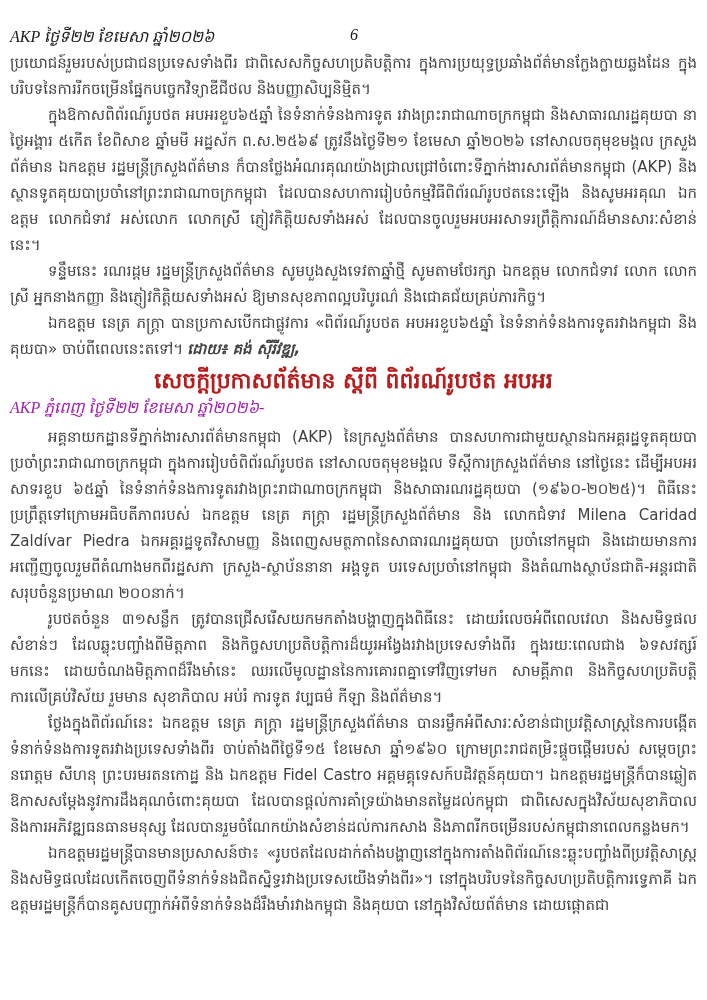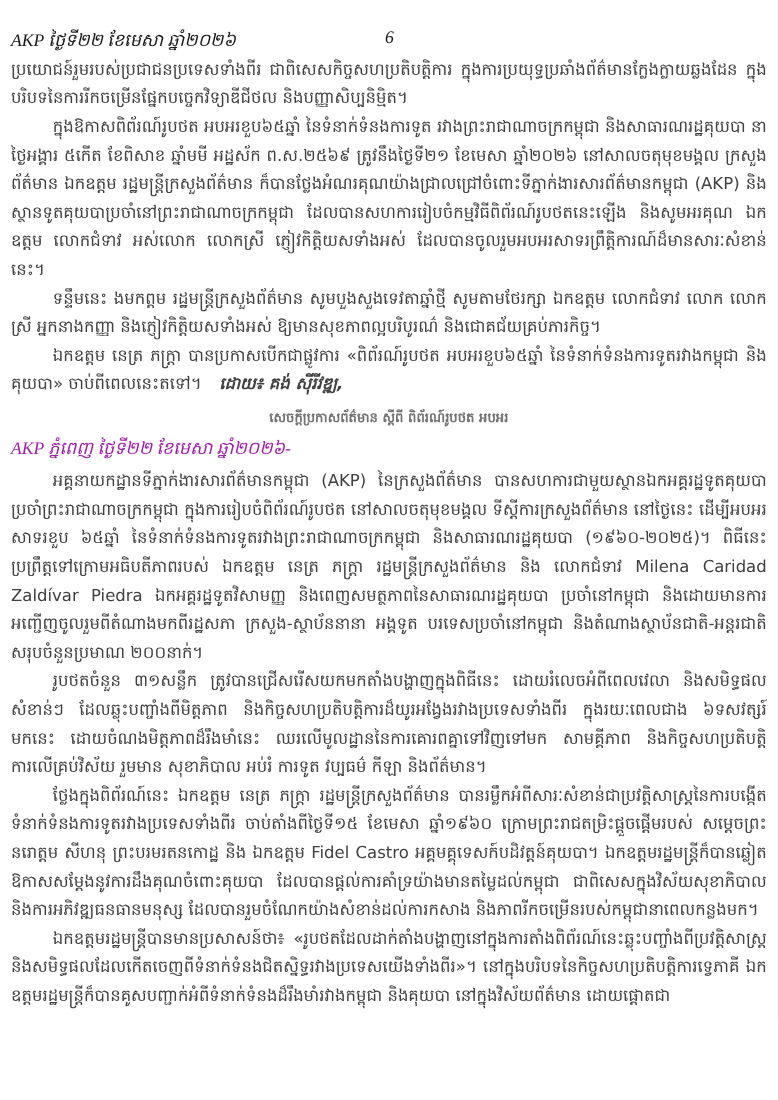--- a/index.html
+++ b/index.html
@@ -44,29 +44,29 @@
     text-align: justify;
     font-size: 15px;
     line-height: 26px;
     color: #404040;
   }
   .indent { text-indent: 38px; }
   .no-indent { text-indent: 0; }
   .byline {
     font-style: italic;
     font-weight: bold;
-    margin-left: 16px;
+    margin-left: 4px;
   }
   .release-title {
     margin: 7px 0 3px 0;
     text-align: center;
     font-weight: bold;
-    font-size: 12px;
+    font-size: 22px;
     line-height: 23px;
-    color: #737373;
+    color: #b91c1c;
   }
   .dateline {
     margin: 5px 0 3px 0;
     font-family: "Liberation Serif", serif;
     font-style: italic;
     font-size: 16px;
     color: #a21caf;
     text-align: left;
     text-indent: 0;
   }
@@ -77,21 +77,21 @@
 <div class="page">
 
   <div class="doc-header">
     <span class="left">AKP ថ្ងៃទី២២ ខែមេសា ឆ្នាំ២០២៦</span>
     <span class="pagenum">6</span>
   </div>
 
   <div class="body-text">
     <p class="no-indent">ប្រយោជន៍រួមរបស់ប្រជាជនប្រទេសទាំងពីរ ជាពិសេសកិច្ចសហប្រតិបត្តិការ ក្នុងការប្រយុទ្ធប្រឆាំងព័ត៌មានក្លែងក្លាយឆ្លងដែន ក្នុងបរិបទនៃការរីកចម្រើនផ្នែកបច្ចេកវិទ្យាឌីជីថល និងបញ្ញាសិប្បនិម្មិត។</p>
     <p class="indent">ក្នុងឱកាសពិព័រណ៍រូបថត អបអរខួប៦៥ឆ្នាំ នៃទំនាក់ទំនងការទូត រវាងព្រះរាជាណាចក្រកម្ពុជា និងសាធារណរដ្ឋគុយបា នាថ្ងៃអង្គារ ៥កើត ខែពិសាខ ឆ្នាំមមី អដ្ឋស័ក ព.ស.២៥៦៩ ត្រូវនឹងថ្ងៃទី២១ ខែមេសា ឆ្នាំ២០២៦ នៅសាលចតុមុខមង្គល ក្រសួងព័ត៌មាន ឯកឧត្តម រដ្ឋមន្ត្រីក្រសួងព័ត៌មាន ក៏បានថ្លែងអំណរគុណយ៉ាងជ្រាលជ្រៅចំពោះទីភ្នាក់ងារសារព័ត៌មានកម្ពុជា (AKP) និងស្ថានទូតគុយបាប្រចាំនៅព្រះរាជាណាចក្រកម្ពុជា ដែលបានសហការរៀបចំកម្មវិធីពិព័រណ៍រូបថតនេះឡើង និងសូមអរគុណ ឯកឧត្តម លោកជំទាវ អស់លោក លោកស្រី ភ្ញៀវកិត្តិយសទាំងអស់ ដែលបានចូលរួមអបអរសាទរព្រឹត្តិការណ៍ដ៏មានសារៈសំខាន់នេះ។</p>
-    <p class="indent">ទន្ទឹមនេះ ងមកព្តម រដ្ឋមន្ត្រីក្រសួងព័ត៌មាន សូមបួងសួងទេវតាឆ្នាំថ្មី សូមតាមថែរក្សា ឯកឧត្តម លោកជំទាវ លោក លោកស្រី អ្នកនាងកញ្ញា និងភ្ញៀវកិត្តិយសទាំងអស់ ឱ្យមានសុខភាពល្អបរិបូរណ៌ និងជោគជ័យគ្រប់ភារកិច្ច។</p>
+    <p class="indent">ទន្ទឹមនេះ រណរដ្តម រដ្ឋមន្ត្រីក្រសួងព័ត៌មាន សូមបួងសួងទេវតាឆ្នាំថ្មី សូមតាមថែរក្សា ឯកឧត្តម លោកជំទាវ លោក លោកស្រី អ្នកនាងកញ្ញា និងភ្ញៀវកិត្តិយសទាំងអស់ ឱ្យមានសុខភាពល្អបរិបូរណ៌ និងជោគជ័យគ្រប់ភារកិច្ច។</p>
     <p class="indent"><span>ឯកឧត្តម នេត្រ ភក្ត្រា បានប្រកាសបើកជាផ្លូវការ «ពិព័រណ៍រូបថត អបអរខួប៦៥ឆ្នាំ នៃទំនាក់ទំនងការទូតរវាងកម្ពុជា និងគុយបា» ចាប់ពីពេលនេះតទៅ។</span><span class="byline">ដោយ៖ គង់ ស៊ីរីវឌ្ឍ,</span></p>
   </div>
 
   <div>
     <div class="release-title">
       <div>សេចក្តីប្រកាសព័ត៌មាន ស្តីពី ពិព័រណ៍រូបថត អបអរ</div>
     </div>
     <div class="dateline">AKP ភ្នំពេញ ថ្ងៃទី២២ ខែមេសា ឆ្នាំ២០២៦-</div>
     <div class="body-text">
       <p class="indent">អគ្គនាយកដ្ឋានទីភ្នាក់ងារសារព័ត៌មានកម្ពុជា (AKP) នៃក្រសួងព័ត៌មាន បានសហការជាមួយស្ថានឯកអគ្គរដ្ឋទូតគុយបា ប្រចាំព្រះរាជាណាចក្រកម្ពុជា ក្នុងការរៀបចំពិព័រណ៍រូបថត នៅសាលចតុមុខមង្គល ទីស្តីការក្រសួងព័ត៌មាន នៅថ្ងៃនេះ ដើម្បីអបអរសាទរខួប ៦៥ឆ្នាំ នៃទំនាក់ទំនងការទូតរវាងព្រះរាជាណាចក្រកម្ពុជា និងសាធារណរដ្ឋគុយបា (១៩៦០-២០២៥)។ ពិធីនេះ ប្រព្រឹត្តទៅក្រោមអធិបតីភាពរបស់ ឯកឧត្តម នេត្រ ភក្ត្រា រដ្ឋមន្ត្រីក្រសួងព័ត៌មាន និង លោកជំទាវ Milena Caridad Zaldívar Piedra ឯកអគ្គរដ្ឋទូតវិសាមញ្ញ និងពេញសមត្ថភាពនៃសាធារណរដ្ឋគុយបា ប្រចាំនៅកម្ពុជា និងដោយមានការអញ្ជើញចូលរួមពីតំណាងមកពីរដ្ឋសភា ក្រសួង-ស្ថាប័ននានា អង្គទូត បរទេសប្រចាំនៅកម្ពុជា និងតំណាងស្ថាប័នជាតិ-អន្តរជាតិ សរុបចំនួនប្រមាណ ២០០នាក់។</p>

